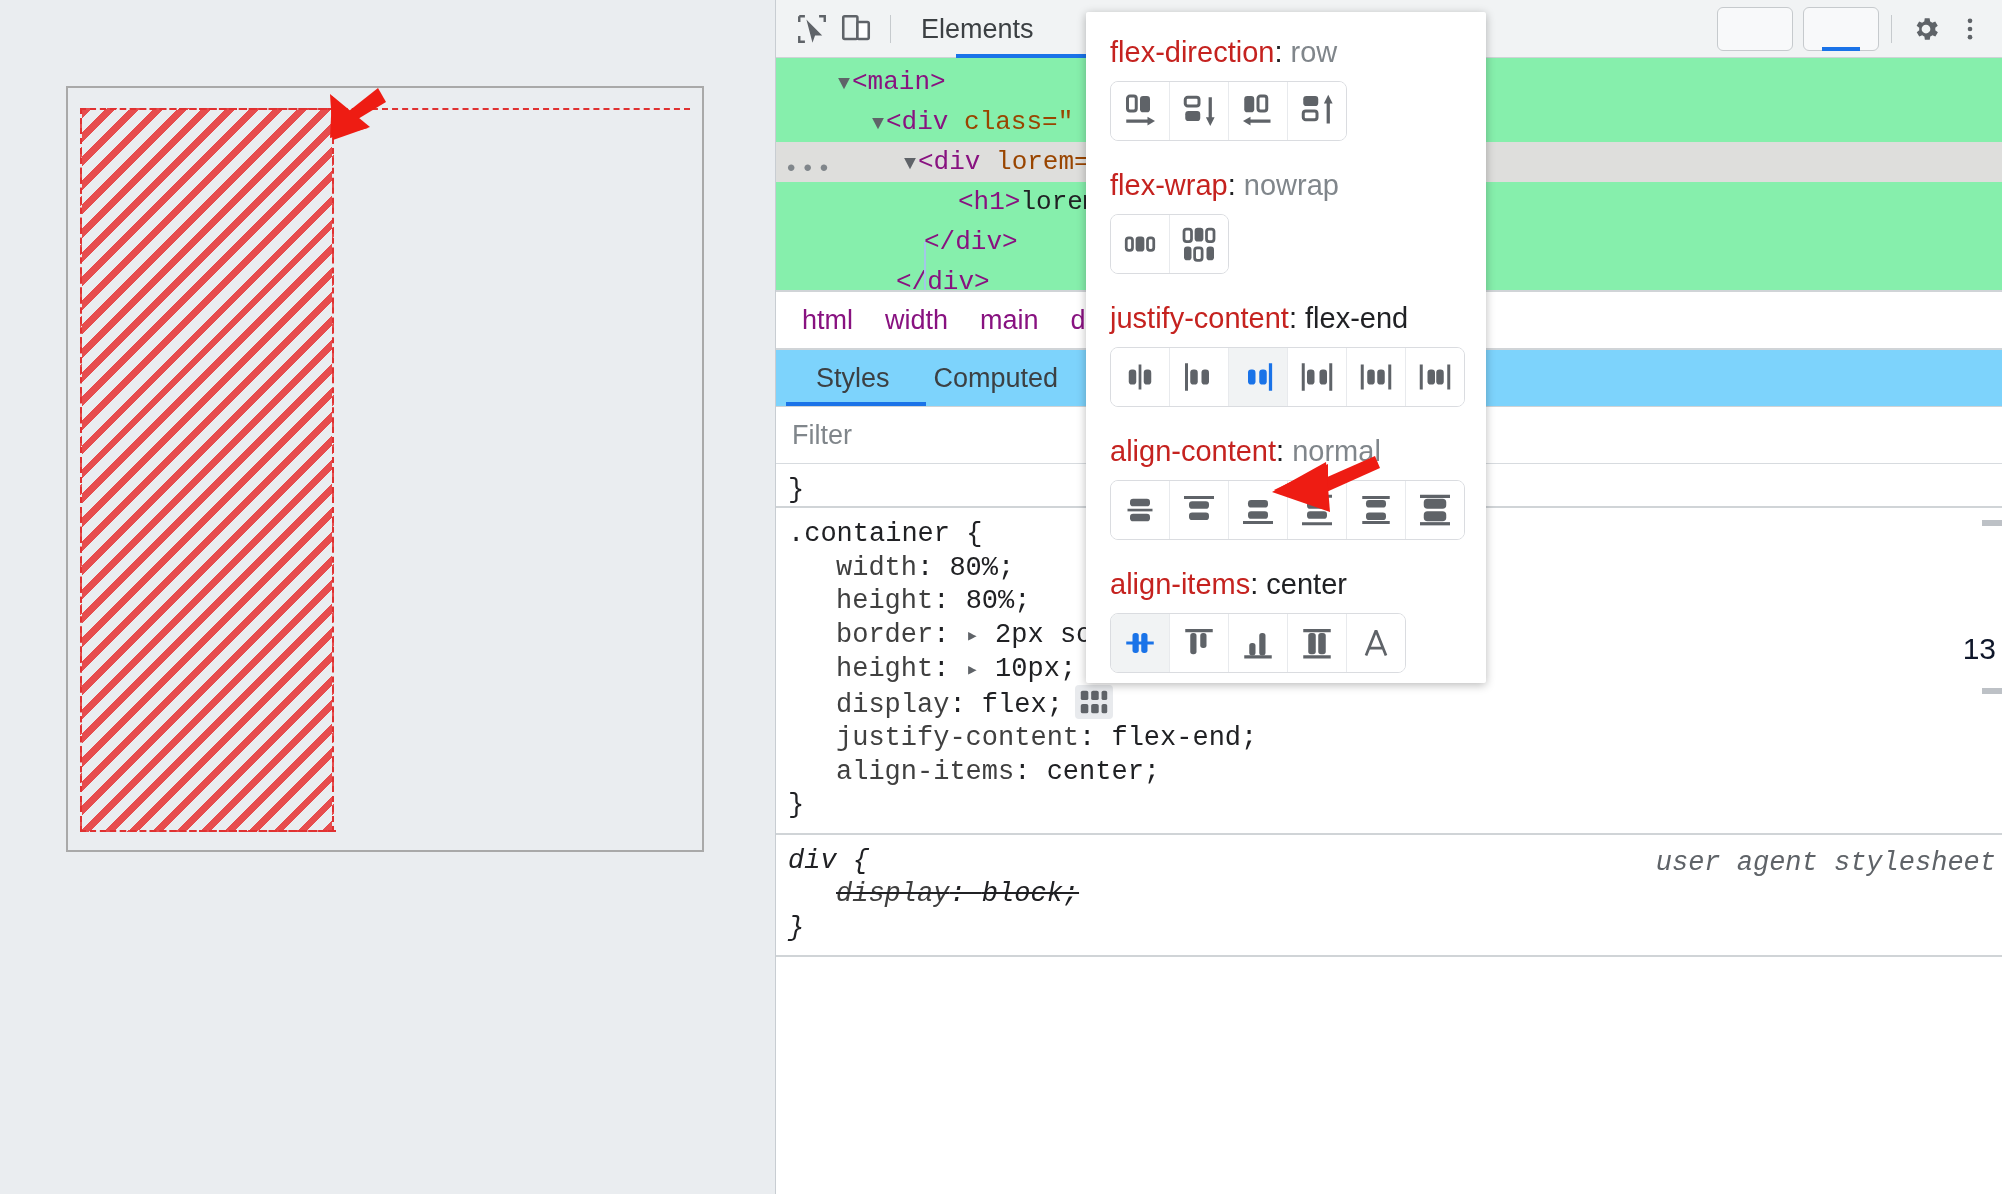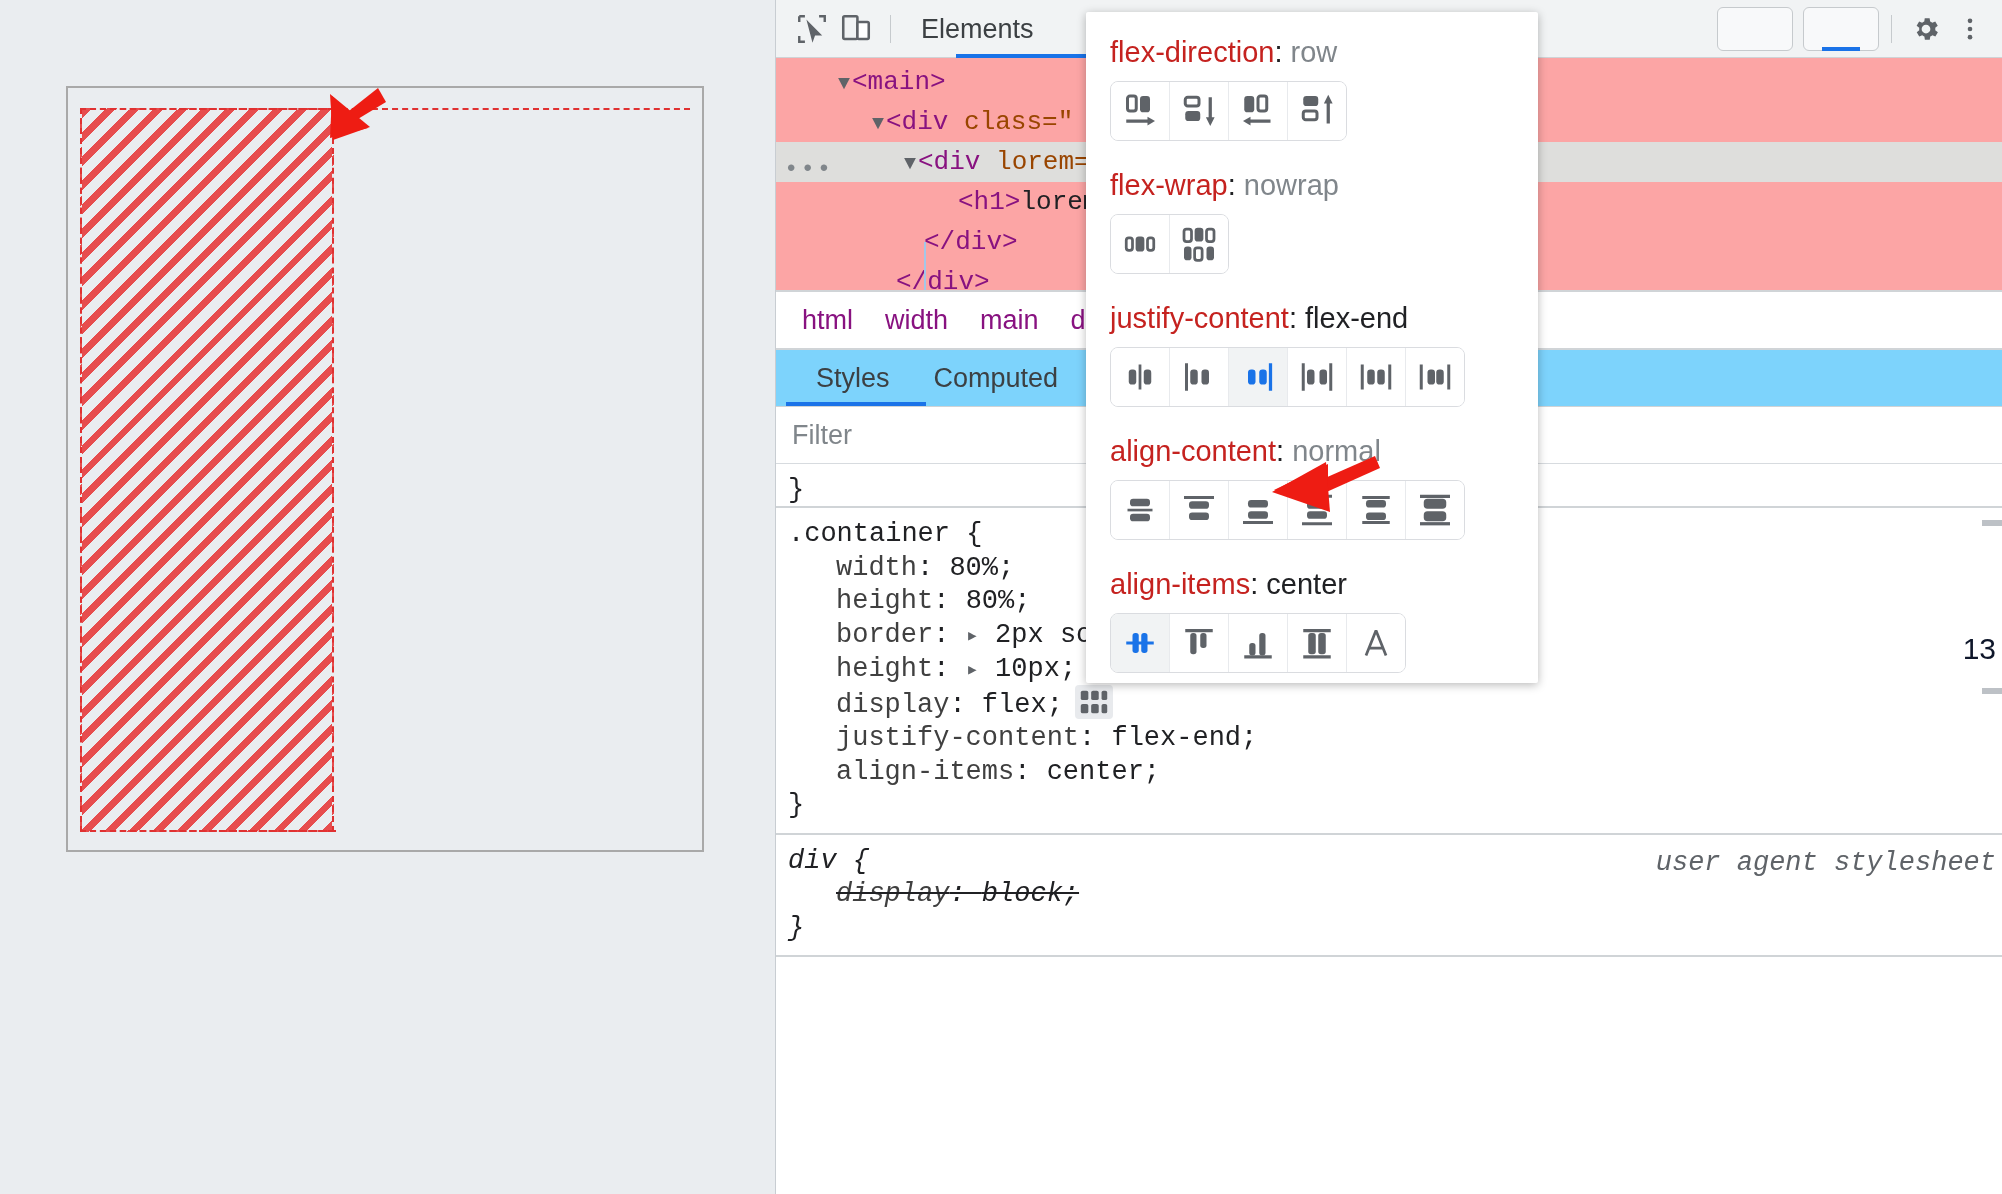--- a/index.html
+++ b/index.html
@@ -145,21 +145,21 @@
   .tb-pill.sel::after {
     content: "";
     position: absolute;
     left: 18px; bottom: -1px;
     width: 38px; height: 4px;
     background: #1a73e8;
   }
 
   
   #dom-tree {
-    background: #fca5a5;
+    background: #86efac;
     font-family: "Liberation Mono", monospace;
     font-size: 26px;
     line-height: 40px;
     padding: 4px 0 6px 0;
     border-bottom: 2px solid #d0d4d7;
     position: relative;
     height: 234px;
     box-sizing: border-box;
     overflow: hidden;
   }
@@ -309,21 +309,21 @@
     right: 0;
     width: 20px;
     height: 6px;
     background: #bdc1c6;
   }
 
   
   #flex-editor {
     position: absolute;
     left: 1086px; top: 12px;
-    width: 452px; height: 671px;
+    width: 400px; height: 671px;
     background: #ffffff;
     box-shadow: 0 2px 10px rgba(0,0,0,0.28);
     border-radius: 2px;
     padding: 24px 0 0 0;
     box-sizing: border-box;
     z-index: 40;
   }
   .fx-section { padding: 0 0 0 24px; margin-bottom: 6px; }
   .fx-title {
     font-size: 29px;

